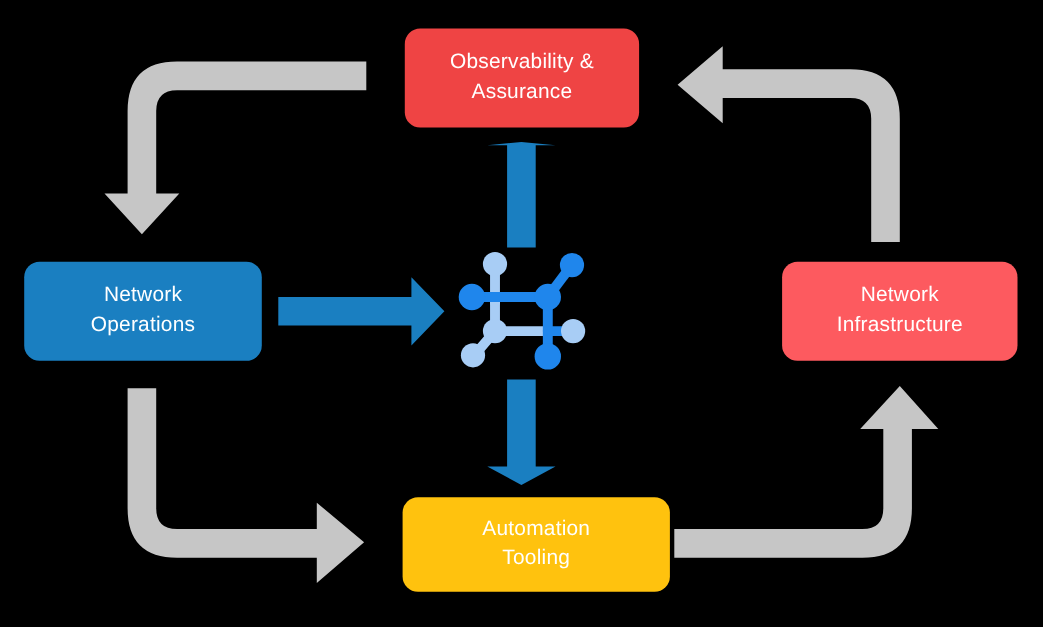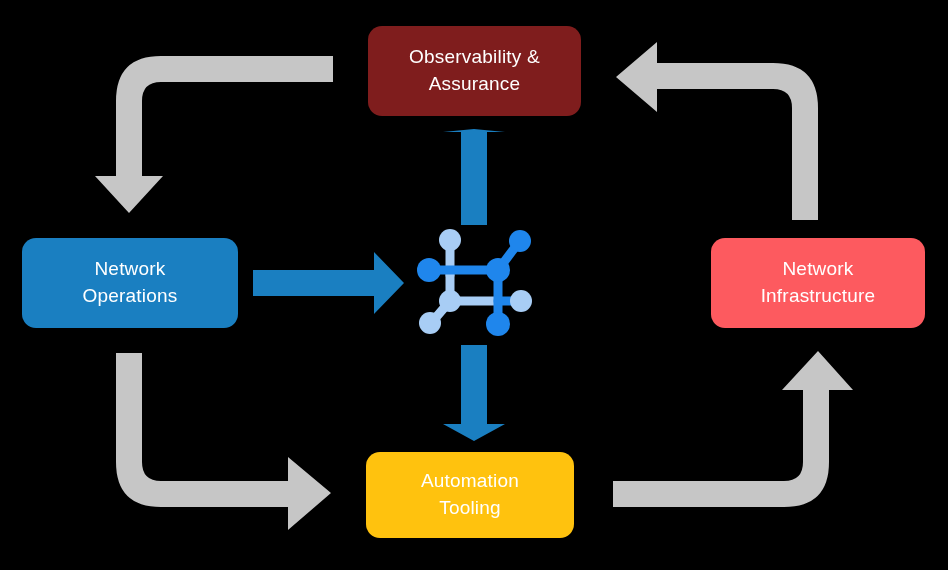--- a/index.html
+++ b/index.html
@@ -27,32 +27,32 @@
     color: #ffffff;
     font-size: 19px;
     line-height: 1.42;
     font-weight: 400;
     letter-spacing: 0.2px;
     box-sizing: border-box;
     padding: 4px 10px;
   }
   #box-observability {
     left: 368px; top: 26px; width: 213px; height: 90px;
-    background: #7f1d1d;
+    background: #ef4444;
   }
   #box-network-operations {
     left: 22px; top: 238px; width: 216px; height: 90px;
     background: #1a7fc1;
   }
   #box-network-infrastructure {
     left: 711px; top: 238px; width: 214px; height: 90px;
     background: #fd5a5f;
   }
   #box-automation-tooling {
-    left: 366px; top: 452px; width: 208px; height: 86px;
+    left: 366px; top: 452px; width: 243px; height: 86px;
     background: #ffc20e;
   }
   .box-label {
     display: block;
     white-space: pre-line;
   }
   .svg-layer {
     position: absolute;
     left: 0;
     top: 0;

